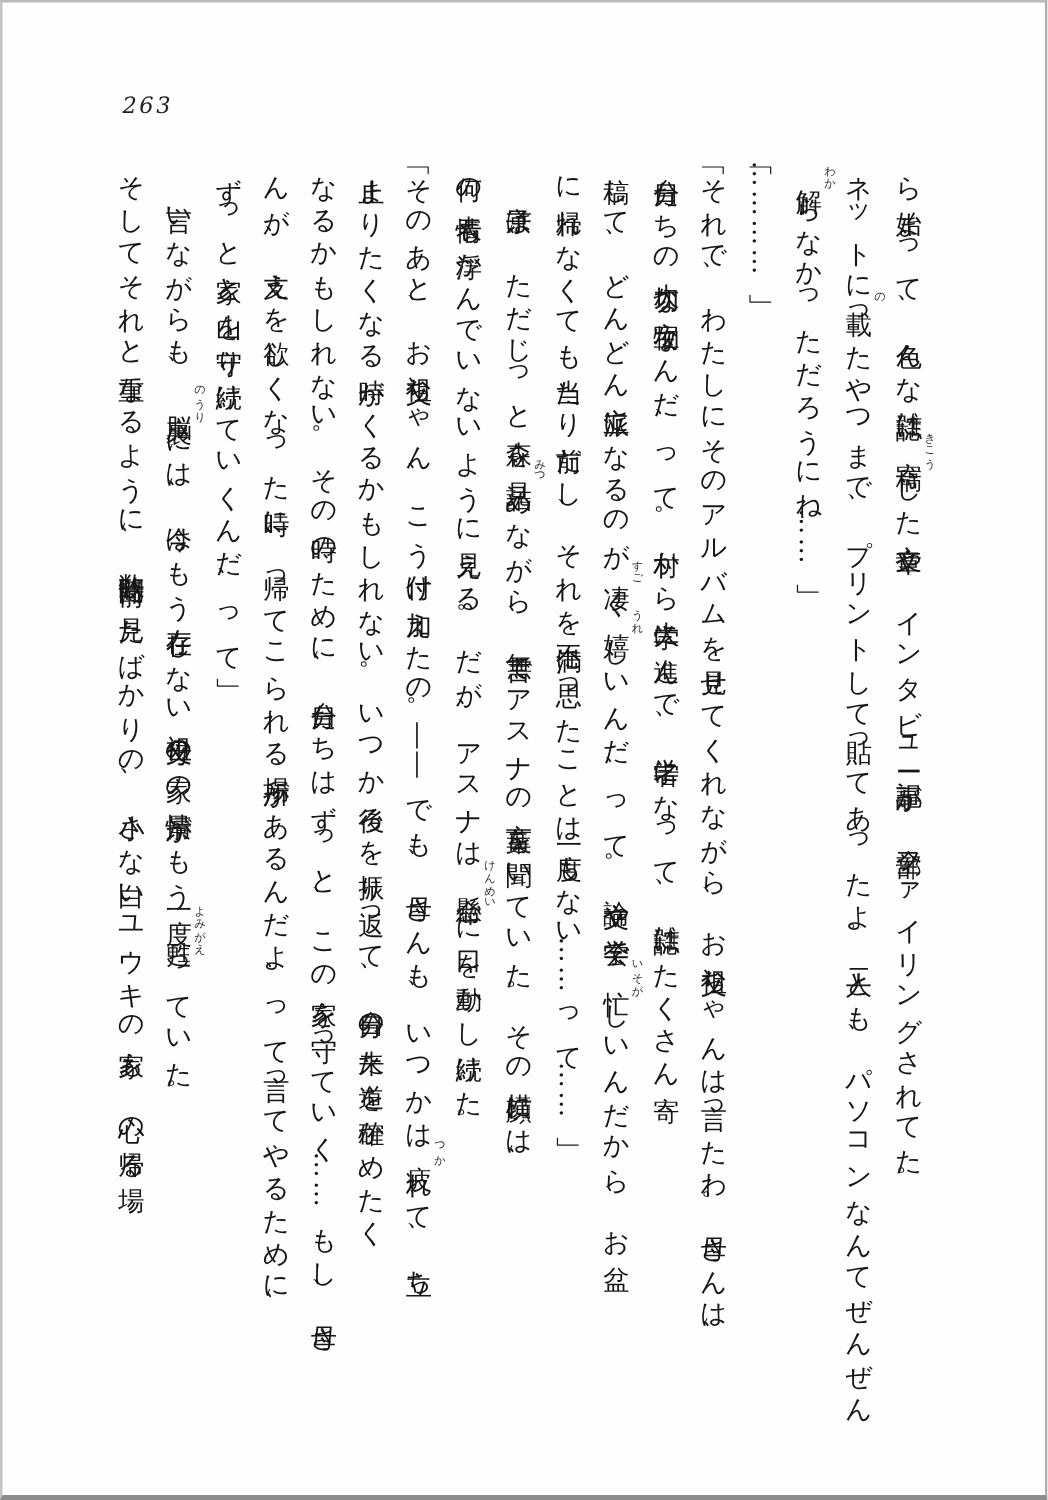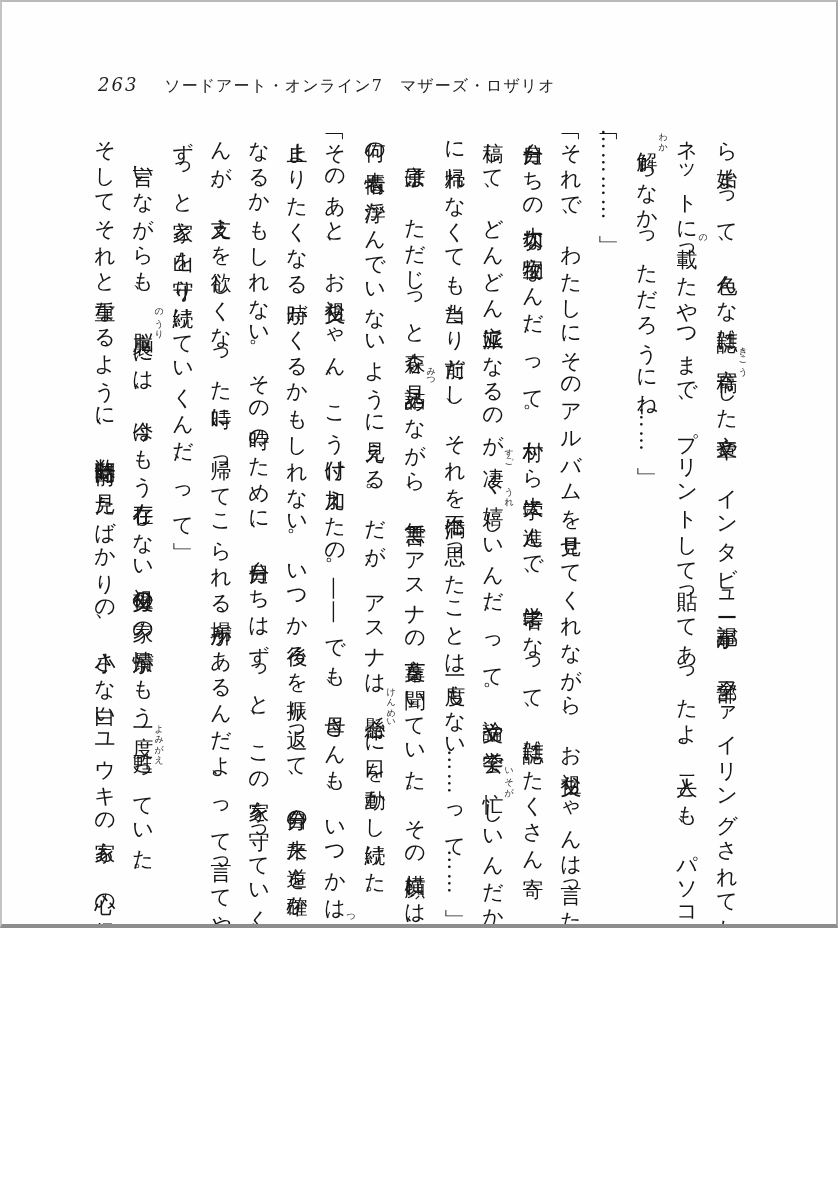--- a/index.html
+++ b/index.html
@@ -4,21 +4,21 @@
 <style>
   html, body {
     margin: 0;
     padding: 0;
     background: #ffffff;
     font-family: "DejaVu Serif", "Liberation Serif", serif;
   }
   .page {
     position: relative;
     width: 838px;
-    height: 928px;
+    height: 1200px;
     box-sizing: border-box;
     background: #fefefe;
     border-top: 2px solid #b9b9b9;
     border-left: 2px solid #c3c3c3;
     border-right: 2px solid #ababab;
     border-bottom: 4px solid #8d8d8d;
     overflow: hidden;
     color: #1b1b1b;
   }
   .running-head {
@@ -71,21 +71,20 @@
     color: #2a2a2a;
   }
 </style>
 </head>
 <body>
 
 <div class="page">
 
   <div class="running-head">
     <span class="pagenum">263</span>
-    <span class="booktitle">ソードアート・オンライン7　マザーズ・ロザリオ</span>
   </div>
 
   <div class="text-body">
       <div class="line">ら始まって、色んな雑誌に<ruby>寄稿<rt>きこう</rt></ruby>した文章や、インタビュー記事が、全部ファイリングされてた。</div>
       <div class="line">ネットに<ruby>載<rt>の</rt></ruby>ったやつまで、プリントして貼ってあったよ。二人とも、パソコンなんてぜんぜん</div>
       <div class="line"><ruby>解<rt>わか</rt></ruby>らなかっただろうにね……」</div>
       <div class="line">「…………」</div>
       <div class="line">「それで、わたしにそのアルバムを見せてくれながら、お祖父ちゃんは言ったわ。母さんは、</div>
       <div class="line">自分たちの大切な宝物なんだ、って。村から大学に進んで、学者になって、雑誌にたくさん寄</div>
       <div class="line">稿して、どんどん立派になるのが<ruby>凄<rt>すご</rt></ruby>く<ruby>嬉<rt>うれ</rt></ruby>しいんだ、って。論文や学会で<ruby>忙<rt>いそが</rt></ruby>しいんだから、お盆</div>

